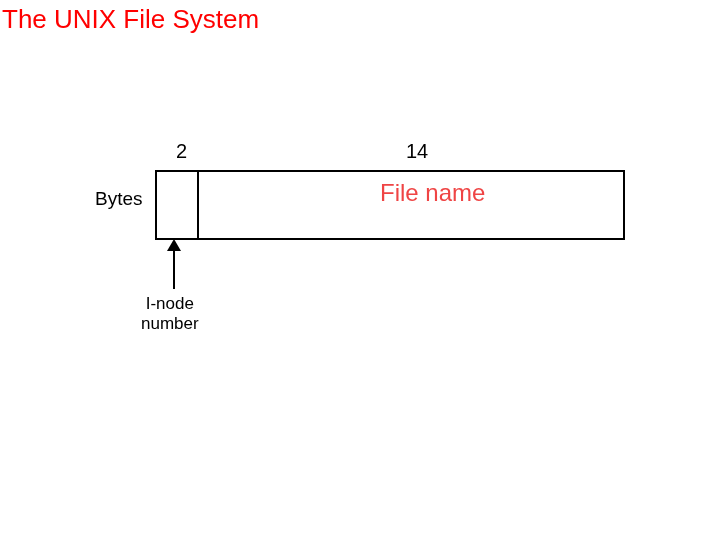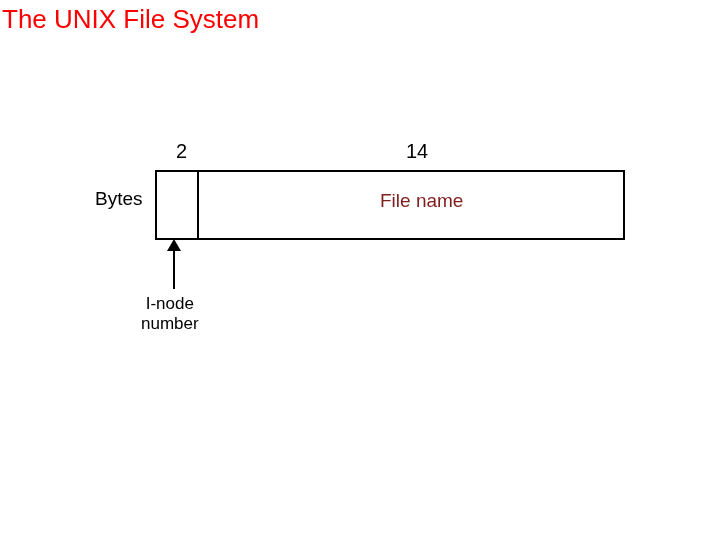--- a/index.html
+++ b/index.html
@@ -59,24 +59,24 @@
     .divider {
       position: absolute;
       top: 0;
       left: 40px;
       width: 0;
       height: 100%;
       border-left: 2.5px solid #000;
     }
     .filename-label {
       position: absolute;
-      top: 50px;
+      top: 39px;
       left: 285px;
-      font-size: 19px;
-      color: #7f1d1d;
+      font-size: 24px;
+      color: #ef4444;
     }
     .arrow {
       position: absolute;
       top: 104px;
       left: 78px;
       width: 2px;
       height: 45px;
       background: #000;
     }
     .arrowhead {

